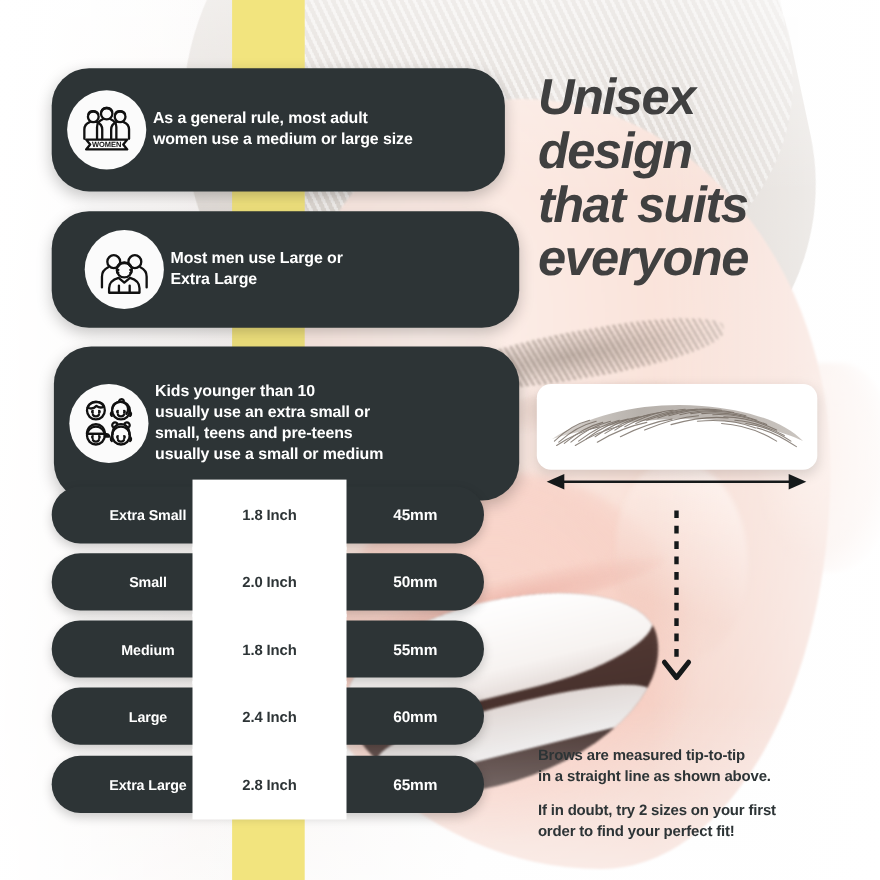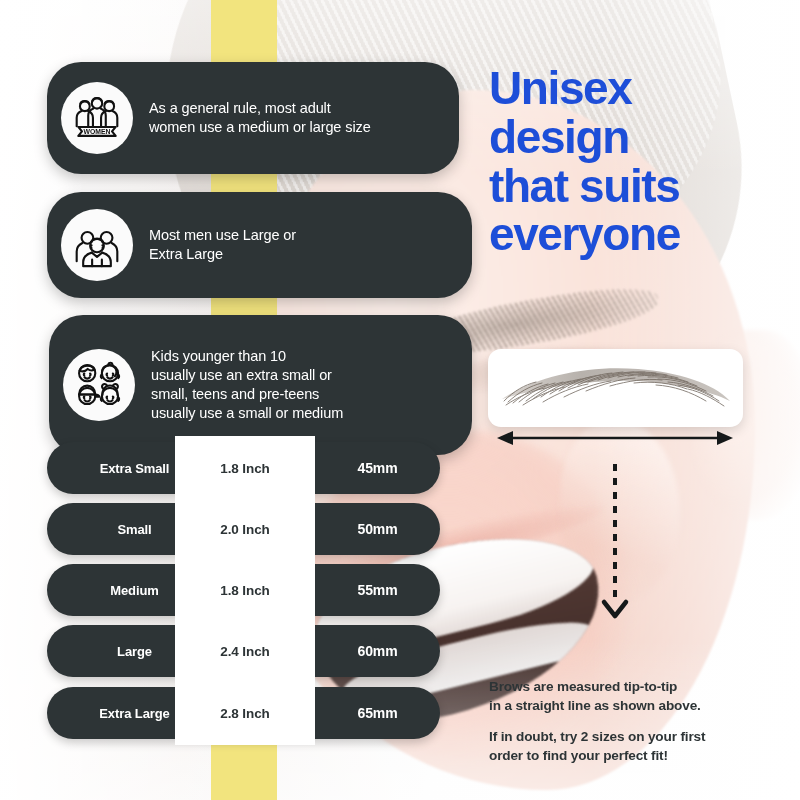--- a/index.html
+++ b/index.html
@@ -140,41 +140,42 @@
     flex:0 0 auto;
     width:72px; height:72px; margin-left:14px;
     border-radius:50%;
     background:#fbfbfb;
     display:flex; align-items:center; justify-content:center;
   }
   .card-icon svg { display:block; }
   .card-text {
     color:#ffffff;
     font-size:14.5px;
-    font-weight:normal;
+    font-weight:bold;
     line-height:1.32;
-    margin-left:16px;
+    margin-left:6px;
     margin-right:14px;
     letter-spacing:-.1px;
     white-space:pre-line;
   }
 
   #card-women { left:47px; top:62px;  width:412px; height:112px; }
-  #card-men   { left:47px; top:192px; width:425px; height:106px; }
+  #card-men   { left:47px; top:192px; width:425px; height:106px;padding-left:16px; }
   #card-kids  { left:49px; top:315px; width:423px; height:140px; }
 
   
   #headline {
     position:absolute; left:489px; top:64px; width:300px;
-    color:#1d4ed8;
+    color:#404040;
     font-size:46px;
     font-weight:bold;
     line-height:1.06;
     letter-spacing:-1.4px;
     white-space:pre-line;
+    font-style:italic;
   }
 
   
   #brow-card {
     position:absolute; left:488px; top:349px; width:255px; height:78px;
     background:#ffffff;
     border-radius:13px;
     box-shadow:0 4px 12px rgba(0,0,0,.14);
     overflow:hidden;
   }

